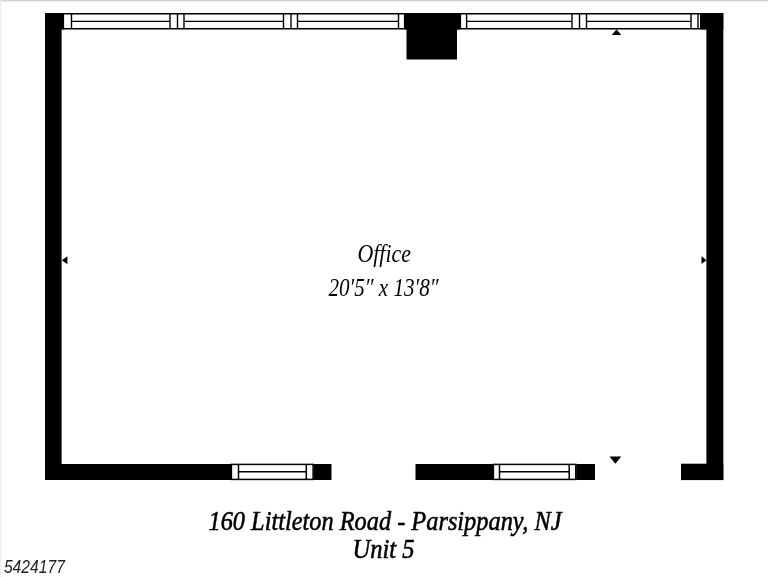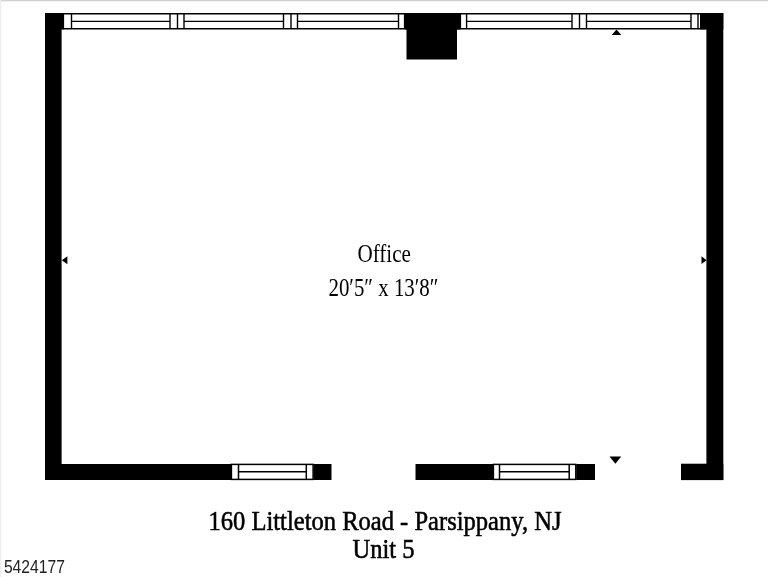--- a/index.html
+++ b/index.html
@@ -1,16 +1,16 @@
 <!DOCTYPE html>
 <html><head>
 <meta charset="utf-8">
 <style>
   html,body{margin:0;padding:0;background:#ffffff;width:768px;height:577px;overflow:hidden;}
-  .wrap{position:relative;width:768px;height:577px;background:#ffffff;}
+  .wrap{position:relative;width:768px;height:577px;background:#ffffff;font-style:italic;}
   svg{position:absolute;left:0;top:0;}
   text{font-family:"Liberation Serif", serif;fill:#000000;}
 </style>
 </head>
 <body>
 <div class="wrap">
 <svg width="768" height="577" viewBox="0 0 768 577">
 
   <rect x="0" y="0" width="768" height="1.3" fill="#d0d0d0"></rect>
 

